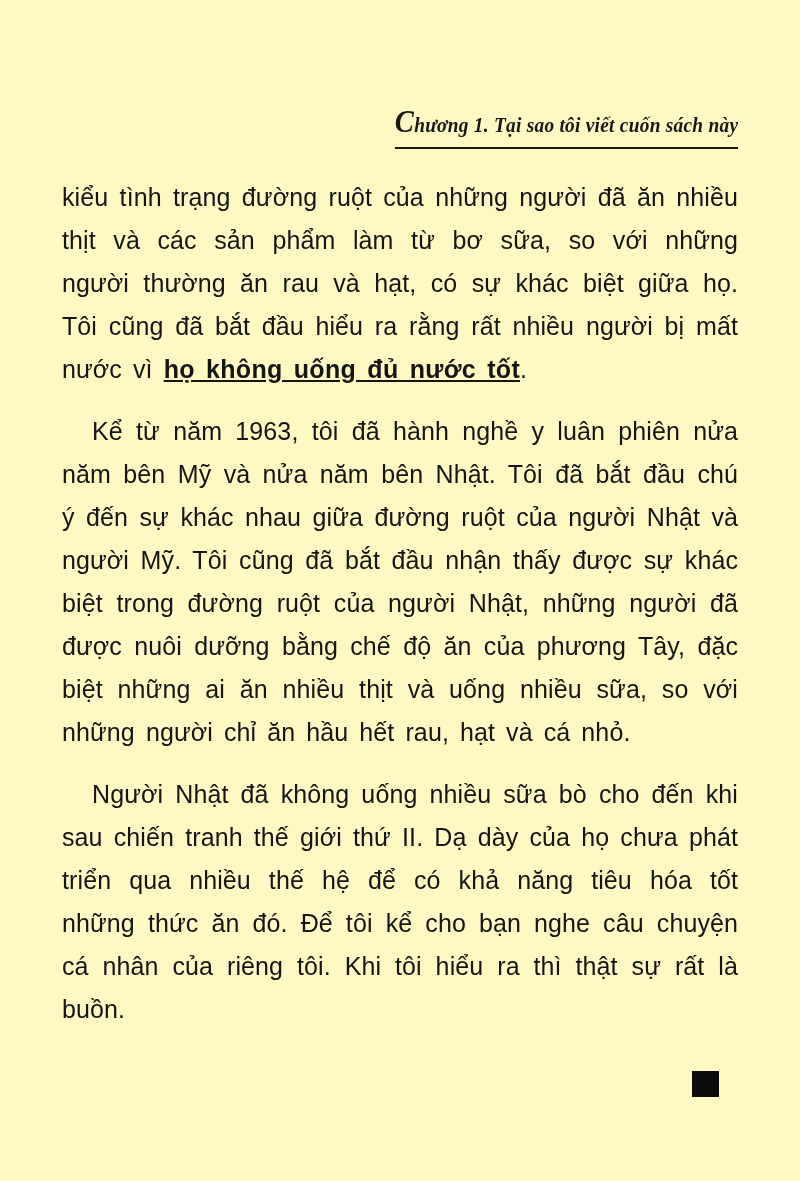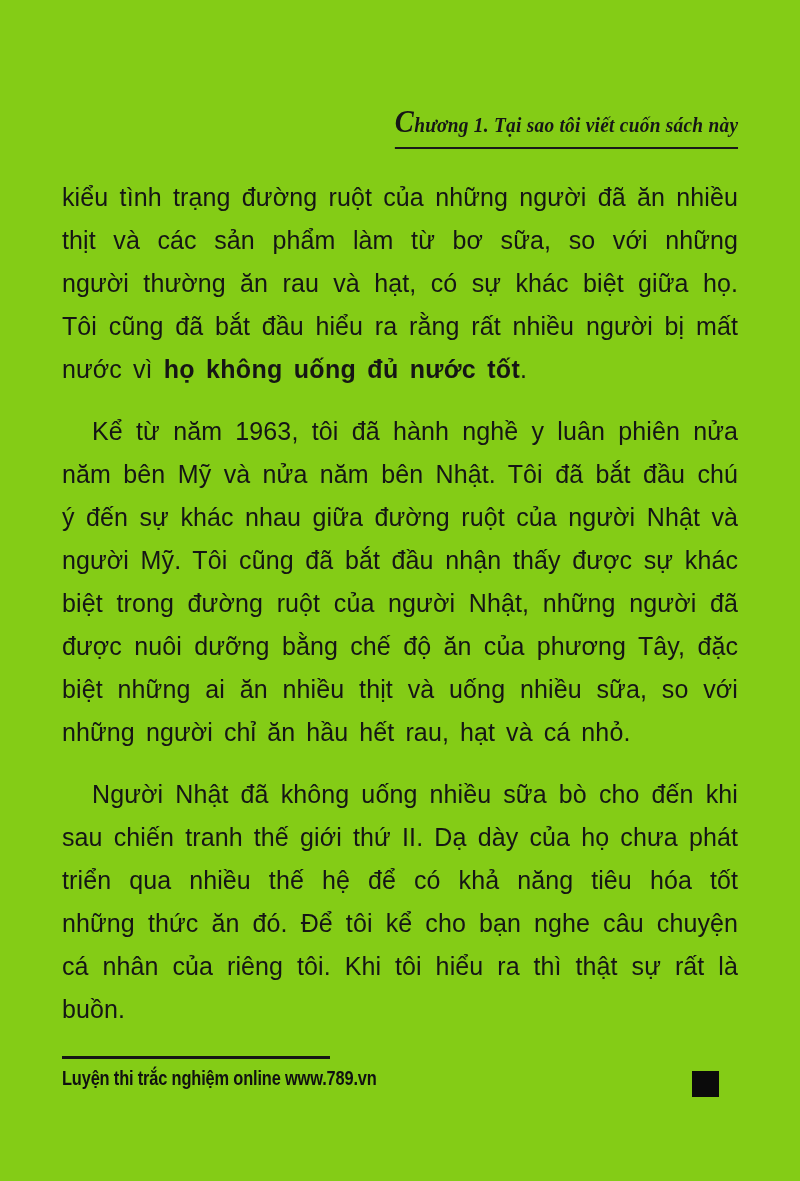--- a/index.html
+++ b/index.html
@@ -4,21 +4,21 @@
 <style>
   html, body {
     margin: 0;
     padding: 0;
     background: #ffffff;
   }
   .page {
     position: relative;
     width: 800px;
     height: 1181px;
-    background: #84cc16;
+    background: #fef9c3;
     color: #141414;
     font-family: "Liberation Sans", sans-serif;
     overflow: hidden;
   }
   
   .header-wrap {
     position: absolute;
     top: 104px;
     right: 62px;
     text-align: right;
@@ -58,20 +58,21 @@
   }
   .body-text p.indent {
     text-indent: 30px;
   }
   .body-text p:last-child {
     margin-bottom: 1px;
   }
   .body-text b {
     font-weight: bold;
     letter-spacing: 0.3px;
+    text-decoration: underline;
   }
   
   .footer {
     position: absolute;
     left: 62px;
     top: 1056px;
   }
   .footer-rule {
     width: 268px;
     height: 3px;
@@ -105,20 +106,16 @@
   <div class="header-wrap">
     <span class="header-text">Chương 1. Tại sao tôi viết cuốn sách này</span>
   </div>
 
   <div class="body-text">
       <p><span>kiểu tình trạng đường ruột của những người đã ăn nhiều thịt và các sản phẩm làm từ bơ sữa, so với những người thường ăn rau và hạt, có sự khác biệt giữa họ. Tôi cũng đã bắt đầu hiểu ra rằng rất nhiều người bị mất nước vì </span><b>họ không uống đủ nước tốt</b><span>.</span></p>
       <p class="indent"><span>Kể từ năm 1963, tôi đã hành nghề y luân phiên nửa năm bên Mỹ và nửa năm bên Nhật. Tôi đã bắt đầu chú ý đến sự khác nhau giữa đường ruột của người Nhật và người Mỹ. Tôi cũng đã bắt đầu nhận thấy được sự khác biệt trong đường ruột của người Nhật, những người đã được nuôi dưỡng bằng chế độ ăn của phương Tây, đặc biệt những ai ăn nhiều thịt và uống nhiều sữa, so với những người chỉ ăn hầu hết rau, hạt và cá nhỏ.</span></p>
       <p class="indent"><span>Người Nhật đã không uống nhiều sữa bò cho đến khi sau chiến tranh thế giới thứ II. Dạ dày của họ chưa phát triển qua nhiều thế hệ để có khả năng tiêu hóa tốt những thức ăn đó. Để tôi kể cho bạn nghe câu chuyện cá nhân của riêng tôi. Khi tôi hiểu ra thì thật sự rất là buồn.</span></p>
     </div>
 
-  <div class="footer">
-    <div class="footer-rule"></div>
-    <span class="footer-text">Luyện thi trắc nghiệm online www.789.vn</span>
-  </div>
 
   <div class="page-mark"></div>
 
 </div>
 
 </body></html>

